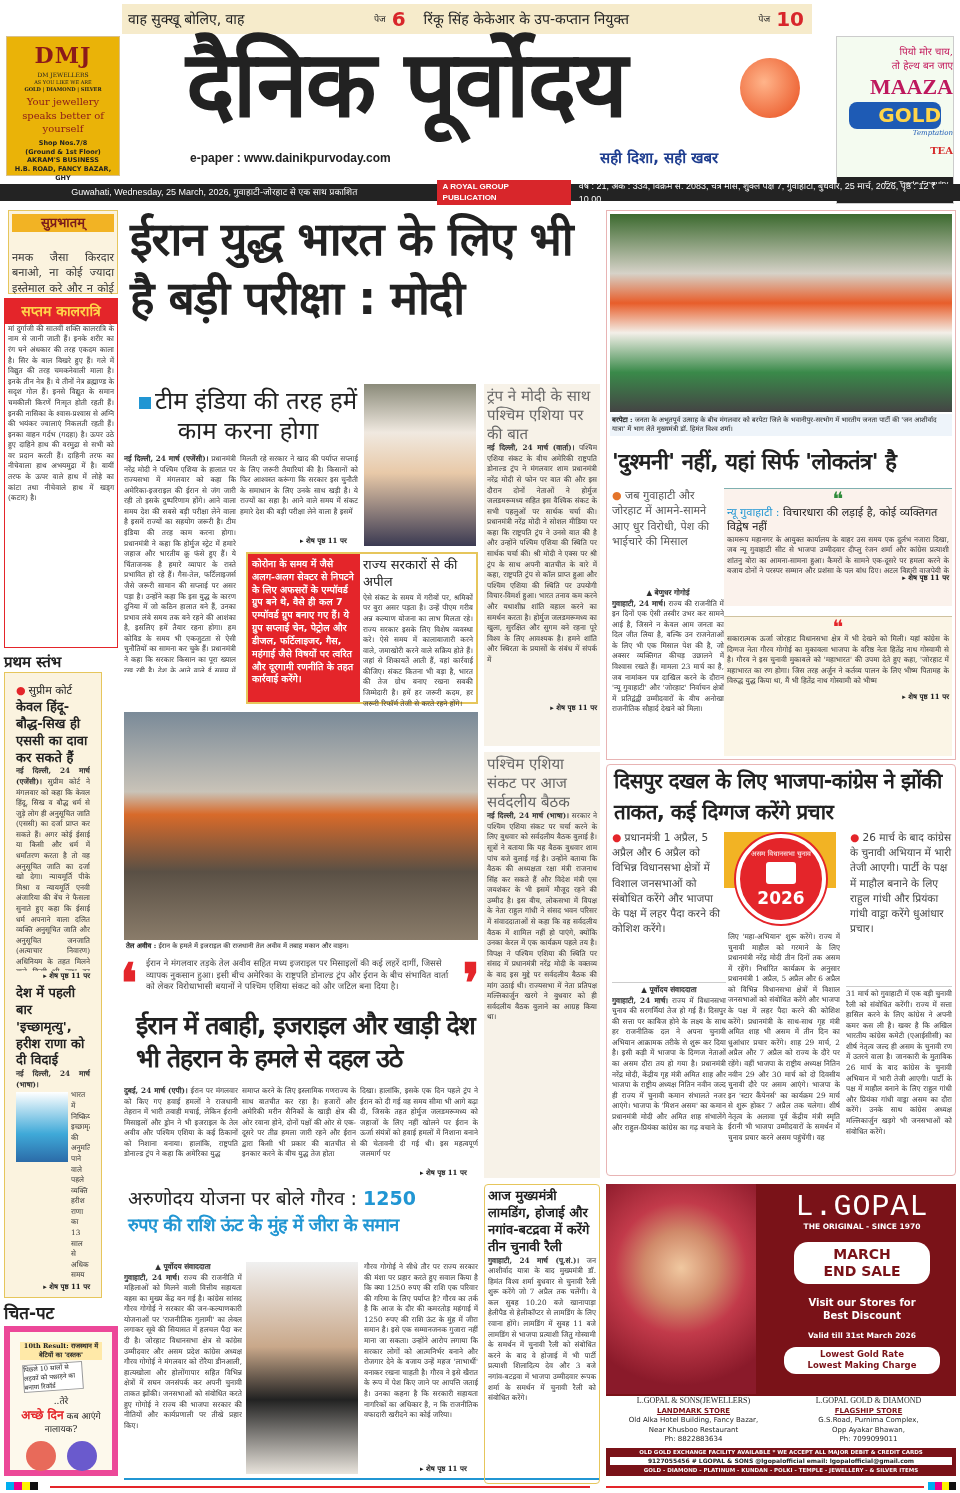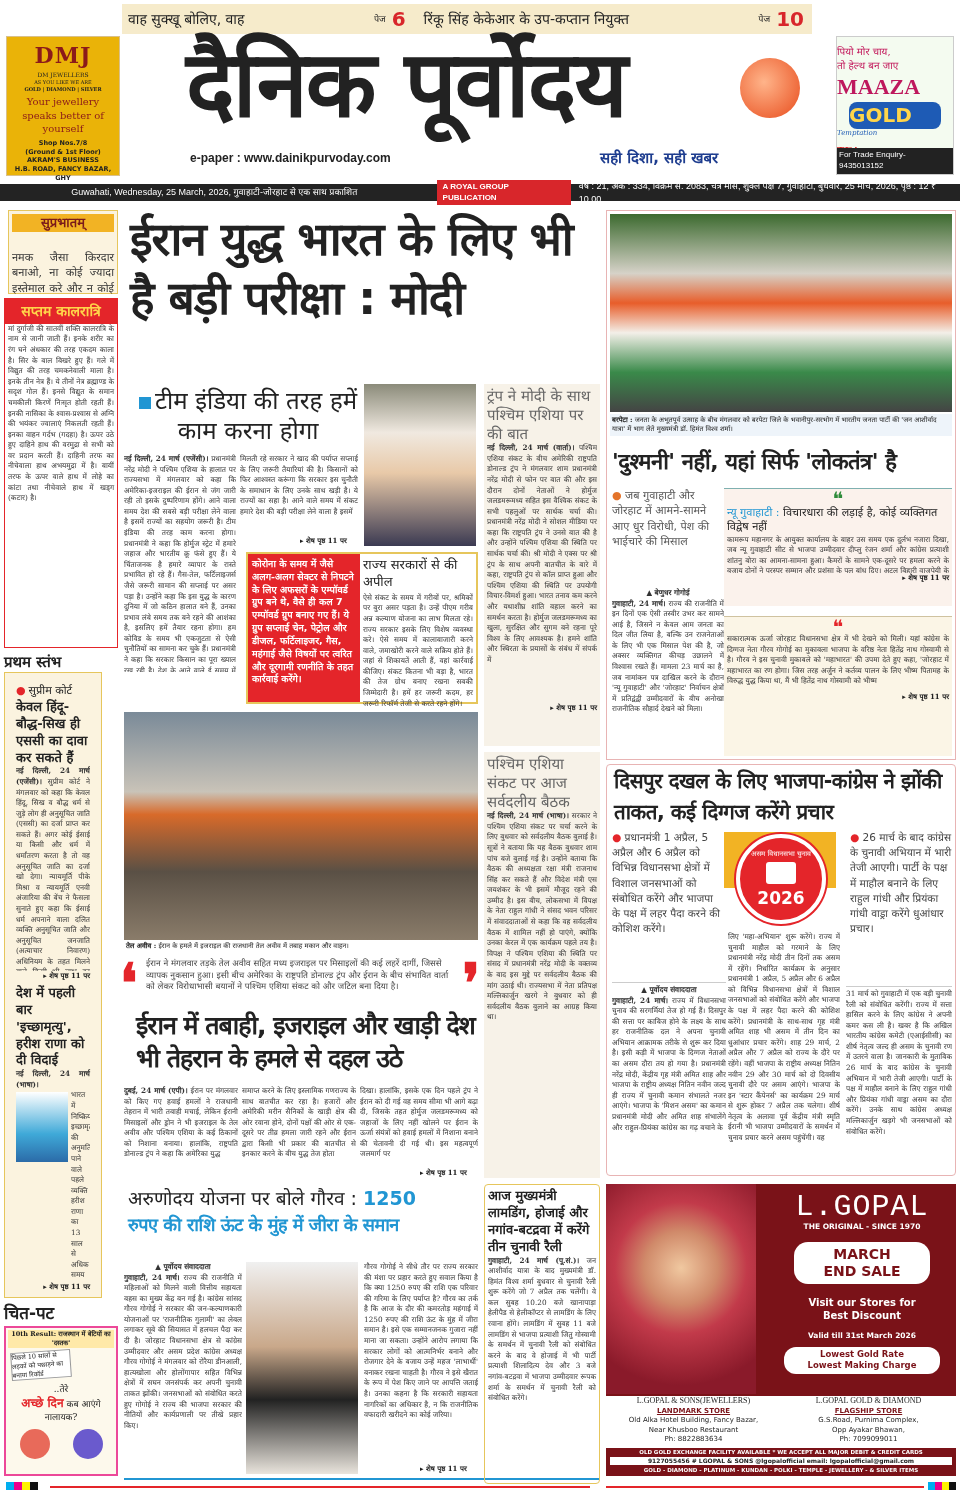--- a/index.html
+++ b/index.html
@@ -9,21 +9,21 @@
 .ticker{background:#f6ebcb;height:30px;top:4px;left:122px;width:690px;display:flex;align-items:center;padding:0 6px;font-size:14px;font-family:"DejaVu Sans",sans-serif}
 .ticker .pg{font-size:9px;margin-left:auto;margin-right:6px}
 .ticker .pgn{color:#d8262b;font-weight:bold;font-size:20px;margin-right:14px}
 .ad-dmj{top:36px;left:6px;width:114px;height:140px;border:1px solid #d9c08a;background:#eab308;text-align:center;padding:4px;font-size:7px}
 .ad-dmj .logo{font-size:22px;color:#8b1a1a;font-weight:bold;letter-spacing:1px}
 .ad-dmj .tag{color:#8b1a1a;font-size:10px;margin:3px 0}
 .masthead{top:30px;left:186px;font-size:92px;font-weight:bold;font-family:"DejaVu Sans",sans-serif;letter-spacing:-2px;line-height:1.2}
 .sun{top:58px;left:740px;width:60px;height:60px;border-radius:50%;background:radial-gradient(circle at 40% 40%,#ffb48a,#e84c1c)}
 .epaper{top:150px;left:190px;font-size:12px;font-weight:bold;font-family:"Liberation Sans",sans-serif}
 .slogan{top:148px;left:600px;font-size:15px;font-weight:bold;color:#1e3d8f;font-family:"DejaVu Sans",sans-serif}
-.ad-maaza{top:36px;left:836px;width:118px;height:139px;border:1px solid #ccc;background:#f4fbf0;text-align:left}
+.ad-maaza{top:36px;left:836px;width:118px;height:168px;border:1px solid #ccc;background:#f4fbf0;text-align:right}
 .ad-maaza .t1{color:#c2185b;font-size:10px;margin-top:8px}
 .ad-maaza .m{color:#be185d;font-weight:bold;font-size:22px;font-family:"Liberation Serif",serif}
 .ad-maaza .g{background:#1e5bb5;color:#ffd54a;font-weight:bold;font-size:20px;margin:0 12px;border-radius:8px}
 .ad-maaza .tea{color:#d62a2a;font-weight:bold;font-size:10px;margin-top:6px}
 .ad-maaza .enq{position:absolute;bottom:0;left:0;right:0;background:#222;color:#fff;font-size:8px;padding:2px;font-family:"Liberation Sans",sans-serif}
 .dateline{top:184px;left:0;width:960px;height:17px;background:#232323;color:#fff;display:flex;align-items:center;font-size:9px;font-family:"Liberation Sans",sans-serif}
 .dateline .royal{background:#d8262b;color:#fff;font-weight:bold;padding:2px 6px;margin:0 8px;font-size:8px}
 .box{border:1px solid #e6c65c;background:#fbf3df}
 .sidehead{font-weight:bold;font-family:"DejaVu Sans",sans-serif}
 .body-text{font-size:7.3px;line-height:1.45;text-align:justify;color:#333}
@@ -102,21 +102,21 @@
   <div class="body-text" style="height:205px;overflow:hidden"><b>नई दिल्ली, 24 मार्च (एजेंसी)।</b> <span>सुप्रीम कोर्ट ने मंगलवार को कहा कि केवल हिंदू, सिख व बौद्ध धर्म से जुड़े लोग ही अनुसूचित जाति (एससी) का दर्जा प्राप्त कर सकते हैं। अगर कोई ईसाई या किसी और धर्म में धर्मांतरण करता है तो वह अनुसूचित जाति का दर्जा खो देगा। न्यायमूर्ति पीके मिश्रा व न्यायमूर्ति एनवी अंजारिया की बेंच ने फैसला सुनाते हुए कहा कि ईसाई धर्म अपनाने वाला दलित व्यक्ति अनुसूचित जाति और अनुसूचित जनजाति (अत्याचार निवारण) अधिनियम के तहत मिलने वाले किसी भी लाभ का दावा नहीं कर सकता है। यह फैसला आंध्र प्रदेश हाईकोर्ट के मई 2025 के फैसले के खिलाफ सुनाया गया। धर्म परिवर्तन के बाद पादरी बने चिंथदा</span></div>
   <div class="more" style="text-align:right;font-size:7px">▸ <span>शेष पृष्ठ 11 पर</span></div>
   <div class="sidehead" style="font-size:13px;line-height:1.3;margin-top:4px">देश में पहली बार 'इच्छामृत्यु', हरीश राणा को दी विदाई</div>
   <div class="body-text"><b>नई दिल्ली, 24 मार्च (भाषा)।</b></div>
   <div class="photo" style="float:left;width:52px;height:70px;margin:2px 3px 0 0;background:linear-gradient(#fff,#3fa9d8 60%,#2b6ba8)"></div>
   <div class="body-text" style="height:192px;overflow:hidden">भारत में निष्क्रिय इच्छामृत्यु की अनुमति पाने वाले पहले व्यक्ति हरीश राणा का 13 साल से अधिक समय तक कोमा में रहने के बाद एम्स-दिल्ली में मंगलवार को निधन हो गया। सूत्रों ने यह जानकारी दी। राणा (31) को 14 मार्च को गाजियाबाद स्थित उनके घर से अखिल भारतीय आयुर्विज्ञान संस्थान (एम्स) के डॉ. बीआर अंबेडकर इंस्टीट्यूट रोटरी कैंसर अस्पताल की उपशामक देखभाल इकाई (पैलिएटिव केयर यूनिट) में स्थानांतरित किया गया था। वह 2013 से कोमा में थे। उससे तीन दिन पहले,</div>
   <div class="more" style="text-align:right;font-size:7px">▸ <span>शेष पृष्ठ 11 पर</span></div>
 </div>
 
 <div class="abs sidehead" style="top:1302px;left:4px;font-size:17px">चित-पट</div>
-<div class="abs" style="top:1326px;left:4px;width:114px;height:150px;border:2px solid #ec4899;background:#fdf9ec;font-size:6.5px;padding:2px">
+<div class="abs" style="top:1326px;left:4px;width:114px;height:150px;border:6px solid #ec4899;background:#fdf9ec;font-size:6.5px;padding:10px">
   <div style="background:#ffe9a8;text-align:center;font-weight:bold">10th Result: राजस्थान में बेटियों का 'दस्तक'</div>
   <div style="background:#fff;border:1px solid #999;width:60px;margin:3px;transform:rotate(-4deg)">पिछले 10 सालों से लड़कों को पछाड़ने का बनाया रिकॉर्ड</div>
   <div style="text-align:center;margin-top:4px;font-size:9px">
     <span>..तेरे</span><br>
     <span style="color:#e4252a;font-weight:bold;font-size:12px">अच्छे दिन</span>
     <span>कब आएंगे नालायक?</span>
   </div>
   <div style="display:flex;justify-content:space-around;margin-top:6px">
     <div style="width:30px;height:30px;border-radius:50%;background:#e86a5a"></div>
     <div style="width:30px;height:30px;border-radius:50%;background:#6a5acd"></div>

